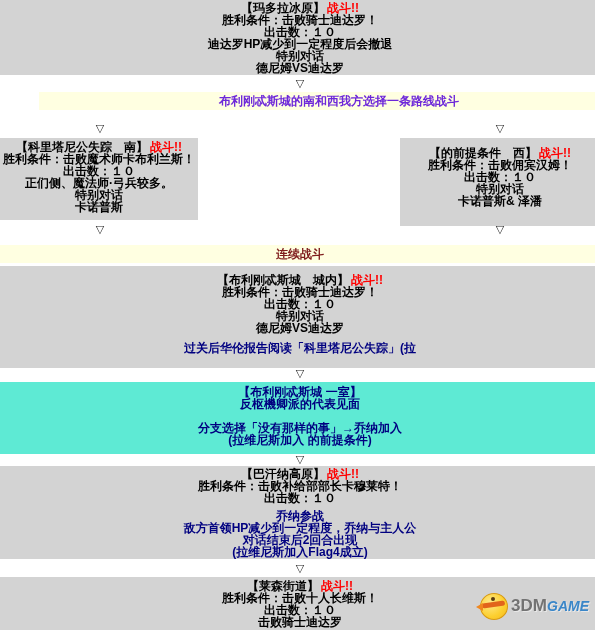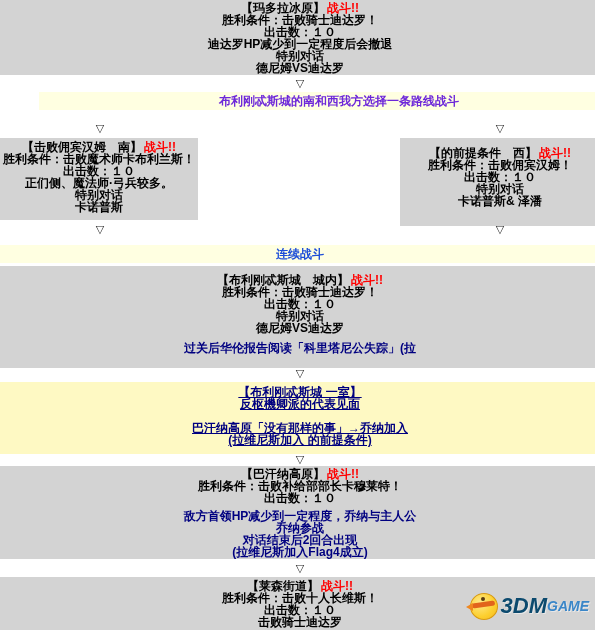--- a/index.html
+++ b/index.html
@@ -6,39 +6,39 @@
   .stage{position:relative;width:595px;height:630px;overflow:hidden;
          font-family:"Liberation Sans",sans-serif;font-size:12px;font-weight:bold;color:#000;}
   .box{position:absolute;background:#d3d3d3;text-align:center;}
   .ln{height:12px;line-height:12px;white-space:nowrap;}
   .gap8{height:8px;}  .gap6{height:6px;}  .gap12{height:12px;}
   .battle{color:#ff0000;margin-left:2px;}
   .note{color:#000080;}
   .band{position:absolute;left:0;width:600px;height:18px;line-height:18px;
         background:#ffffe1;text-align:center;}
   .band-blue{color:#6d28d9;margin-left:39px;}
-  .band-red{color:#1d4ed8;}
+  .band-red{color:#7f1d1d;}
   .arrow-row{position:absolute;height:14px;line-height:14px;text-align:center;
              color:#222;font-size:11px;font-weight:normal;}
-  .green{background:#fef9c3;color:#000080;text-decoration:underline;}
+  .green{background:#5eead4;color:#000080;}
   
   .logo{position:absolute;right:6px;top:591px;display:flex;align-items:center;}
   .chick{position:relative;width:32px;height:29px;margin-right:2px;}
   .chick .body{position:absolute;left:3px;top:2px;width:26px;height:25px;
                background:radial-gradient(circle at 35% 35%,#ffe98a,#fccf2e 60%,#f5b81d);
                border-radius:50%;border:1px solid #d89a12;}
   .chick .band2{position:absolute;left:5px;top:11px;width:23px;height:5px;
                background:#e2641b;border-radius:3px;transform:rotate(-8deg);}
   .chick .beak{position:absolute;left:-1px;top:12px;width:0;height:0;
                border-top:4px solid transparent;border-bottom:4px solid transparent;
                border-right:7px solid #f0871e;}
   .chick .eye{position:absolute;left:14px;top:6px;width:4px;height:4px;
               background:#5a3b10;border-radius:50%;}
-  .logo-3dm{font-style:italic;font-size:22px;letter-spacing:0;
-            color:#0c4a6e;text-shadow:1px 1px 0 #e8e8e8;}
+  .logo-3dm{font-size:17px;letter-spacing:0;
+            color:#737373;text-shadow:1px 1px 0 #e8e8e8;}
   .logo-game{font-style:italic;font-size:14px;color:#3a86c8;text-shadow:1px 1px 0 #e8e8e8;}
 </style>
 </head>
 <body>
 
 <div class="stage">
 
   <div class="box" style="left:0;top:0;width:600px;height:73px;padding-top:2px;">
     <div class="ln"><span>【玛多拉冰原】</span><span class="battle">战斗!!</span></div>
     <div class="ln">胜利条件：击败骑士迪达罗！</div>
@@ -49,21 +49,21 @@
   </div>
 
   <div class="arrow-row" style="left:0;top:76px;width:600px;">▽</div>
 
   <div class="band band-blue" style="top:92px;">布利刚忒斯城的南和西我方选择一条路线战斗</div>
 
   <div class="arrow-row" style="left:0;top:121px;width:200px;">▽</div>
   <div class="arrow-row" style="left:400px;top:121px;width:200px;">▽</div>
 
   <div class="box" style="left:0;top:138px;width:198px;height:79px;padding-top:3px;">
-    <div class="ln"><span>【击败佣宾汉姆　南】</span><span class="battle">战斗!!</span></div>
+    <div class="ln"><span>【科里塔尼公失踪　南】</span><span class="battle">战斗!!</span></div>
     <div class="ln">胜利条件：击败魔术师卡布利兰斯！</div>
     <div class="ln">出击数：１０</div>
     <div class="ln">正们侧、魔法师·弓兵较多。</div>
     <div class="ln">特别对话</div>
     <div class="ln">卡诺普斯</div>
   </div>
 
   <div class="box" style="left:400px;top:138px;width:200px;height:79px;padding-top:9px;">
     <div class="ln"><span>【的前提条件　西】</span><span class="battle">战斗!!</span></div>
     <div class="ln">胜利条件：击败佣宾汉姆！</div>
@@ -86,33 +86,33 @@
     <div class="gap8"></div>
     <div class="ln note">过关后华伦报告阅读「科里塔尼公失踪」(拉</div>
   </div>
 
   <div class="arrow-row" style="left:0;top:366px;width:600px;">▽</div>
 
   <div class="box green" style="left:0;top:382px;width:600px;height:68px;padding-top:4px;">
     <div class="ln">【布利刚忒斯城 一室】</div>
     <div class="ln">反枢機卿派的代表见面</div>
     <div class="gap12"></div>
-    <div class="ln note">巴汗纳高原「没有那样的事」→乔纳加入</div>
+    <div class="ln note">分支选择「没有那样的事」→乔纳加入</div>
     <div class="ln note">(拉维尼斯加入 的前提条件)</div>
   </div>
 
   <div class="arrow-row" style="left:0;top:452px;width:600px;">▽</div>
 
   <div class="box" style="left:0;top:466px;width:600px;height:91px;padding-top:2px;">
     <div class="ln"><span>【巴汗纳高原】</span><span class="battle">战斗!!</span></div>
     <div class="ln">胜利条件：击败补给部部长卡穆莱特！</div>
     <div class="ln">出击数：１０</div>
     <div class="gap6"></div>
+    <div class="ln note">乔纳参战</div>
     <div class="ln note">敌方首领HP减少到一定程度，乔纳与主人公</div>
-    <div class="ln note">乔纳参战</div>
     <div class="ln note">对话结束后2回合出现</div>
     <div class="ln note">(拉维尼斯加入Flag4成立)</div>
   </div>
 
   <div class="arrow-row" style="left:0;top:561px;width:600px;">▽</div>
 
   <div class="box" style="left:0;top:577px;width:600px;height:53px;padding-top:3px;">
     <div class="ln"><span>【莱森街道】</span><span class="battle">战斗!!</span></div>
     <div class="ln">胜利条件：击败十人长维斯！</div>
     <div class="ln">出击数：１０</div>

